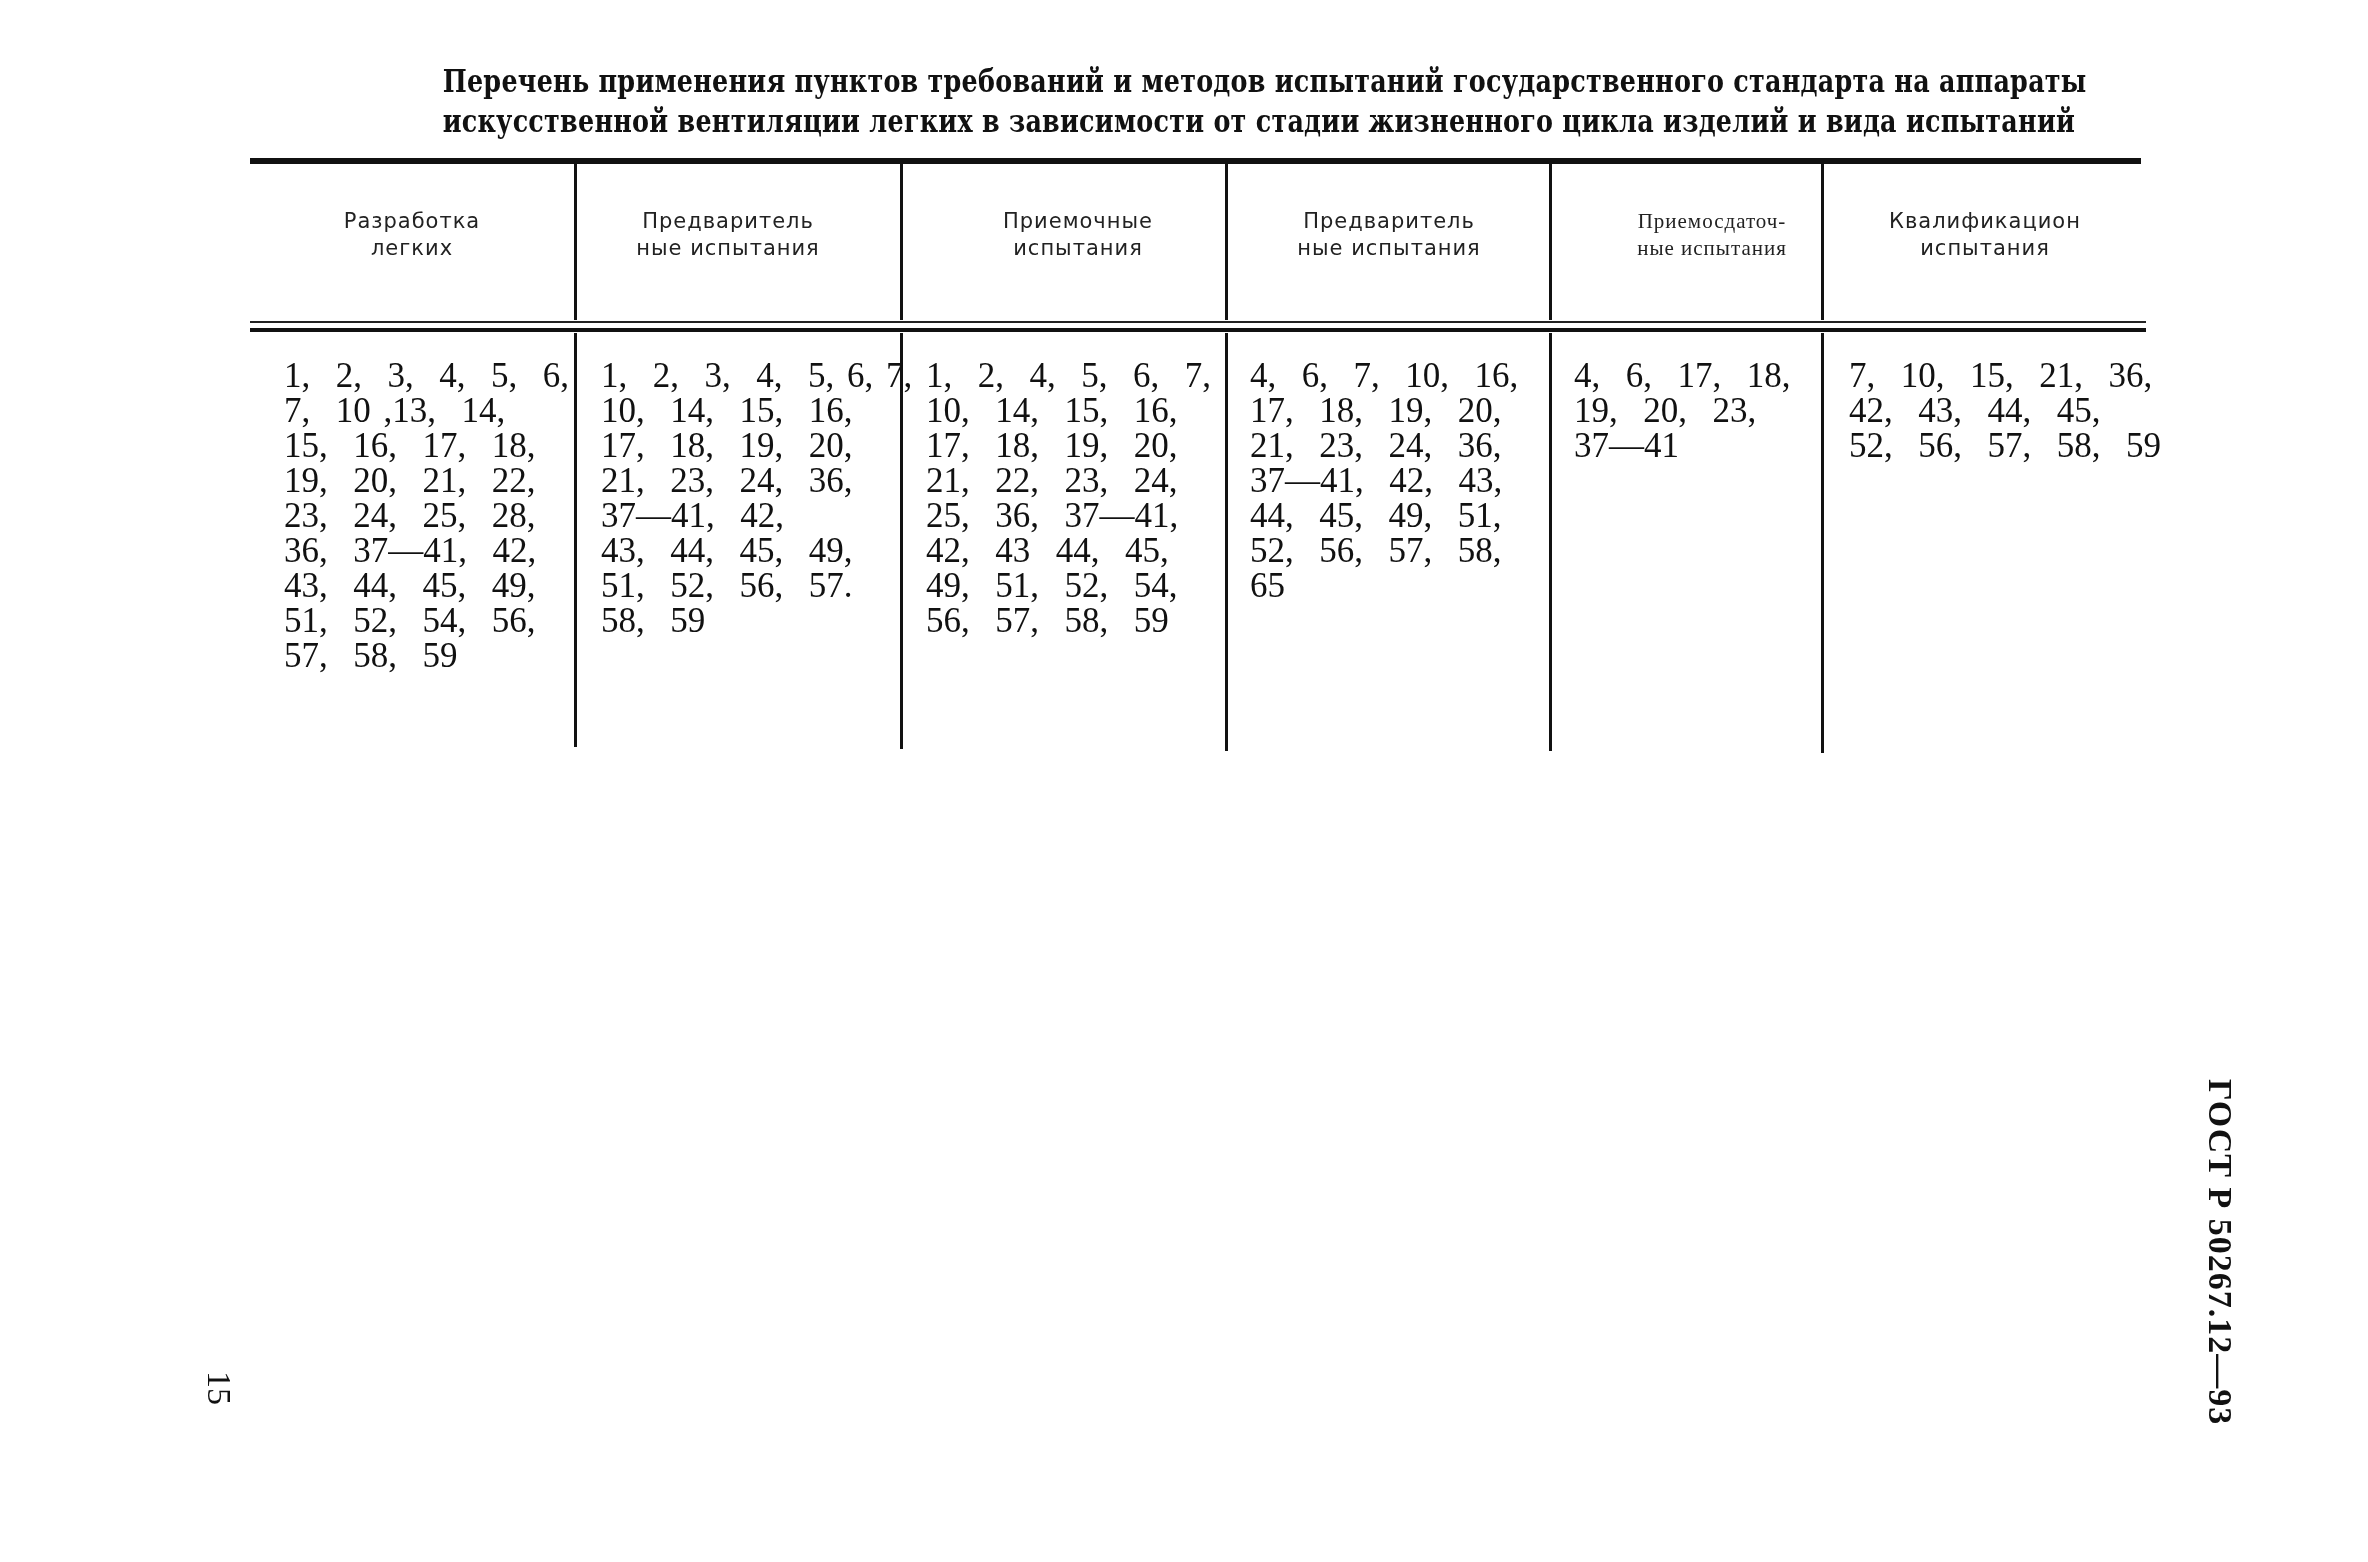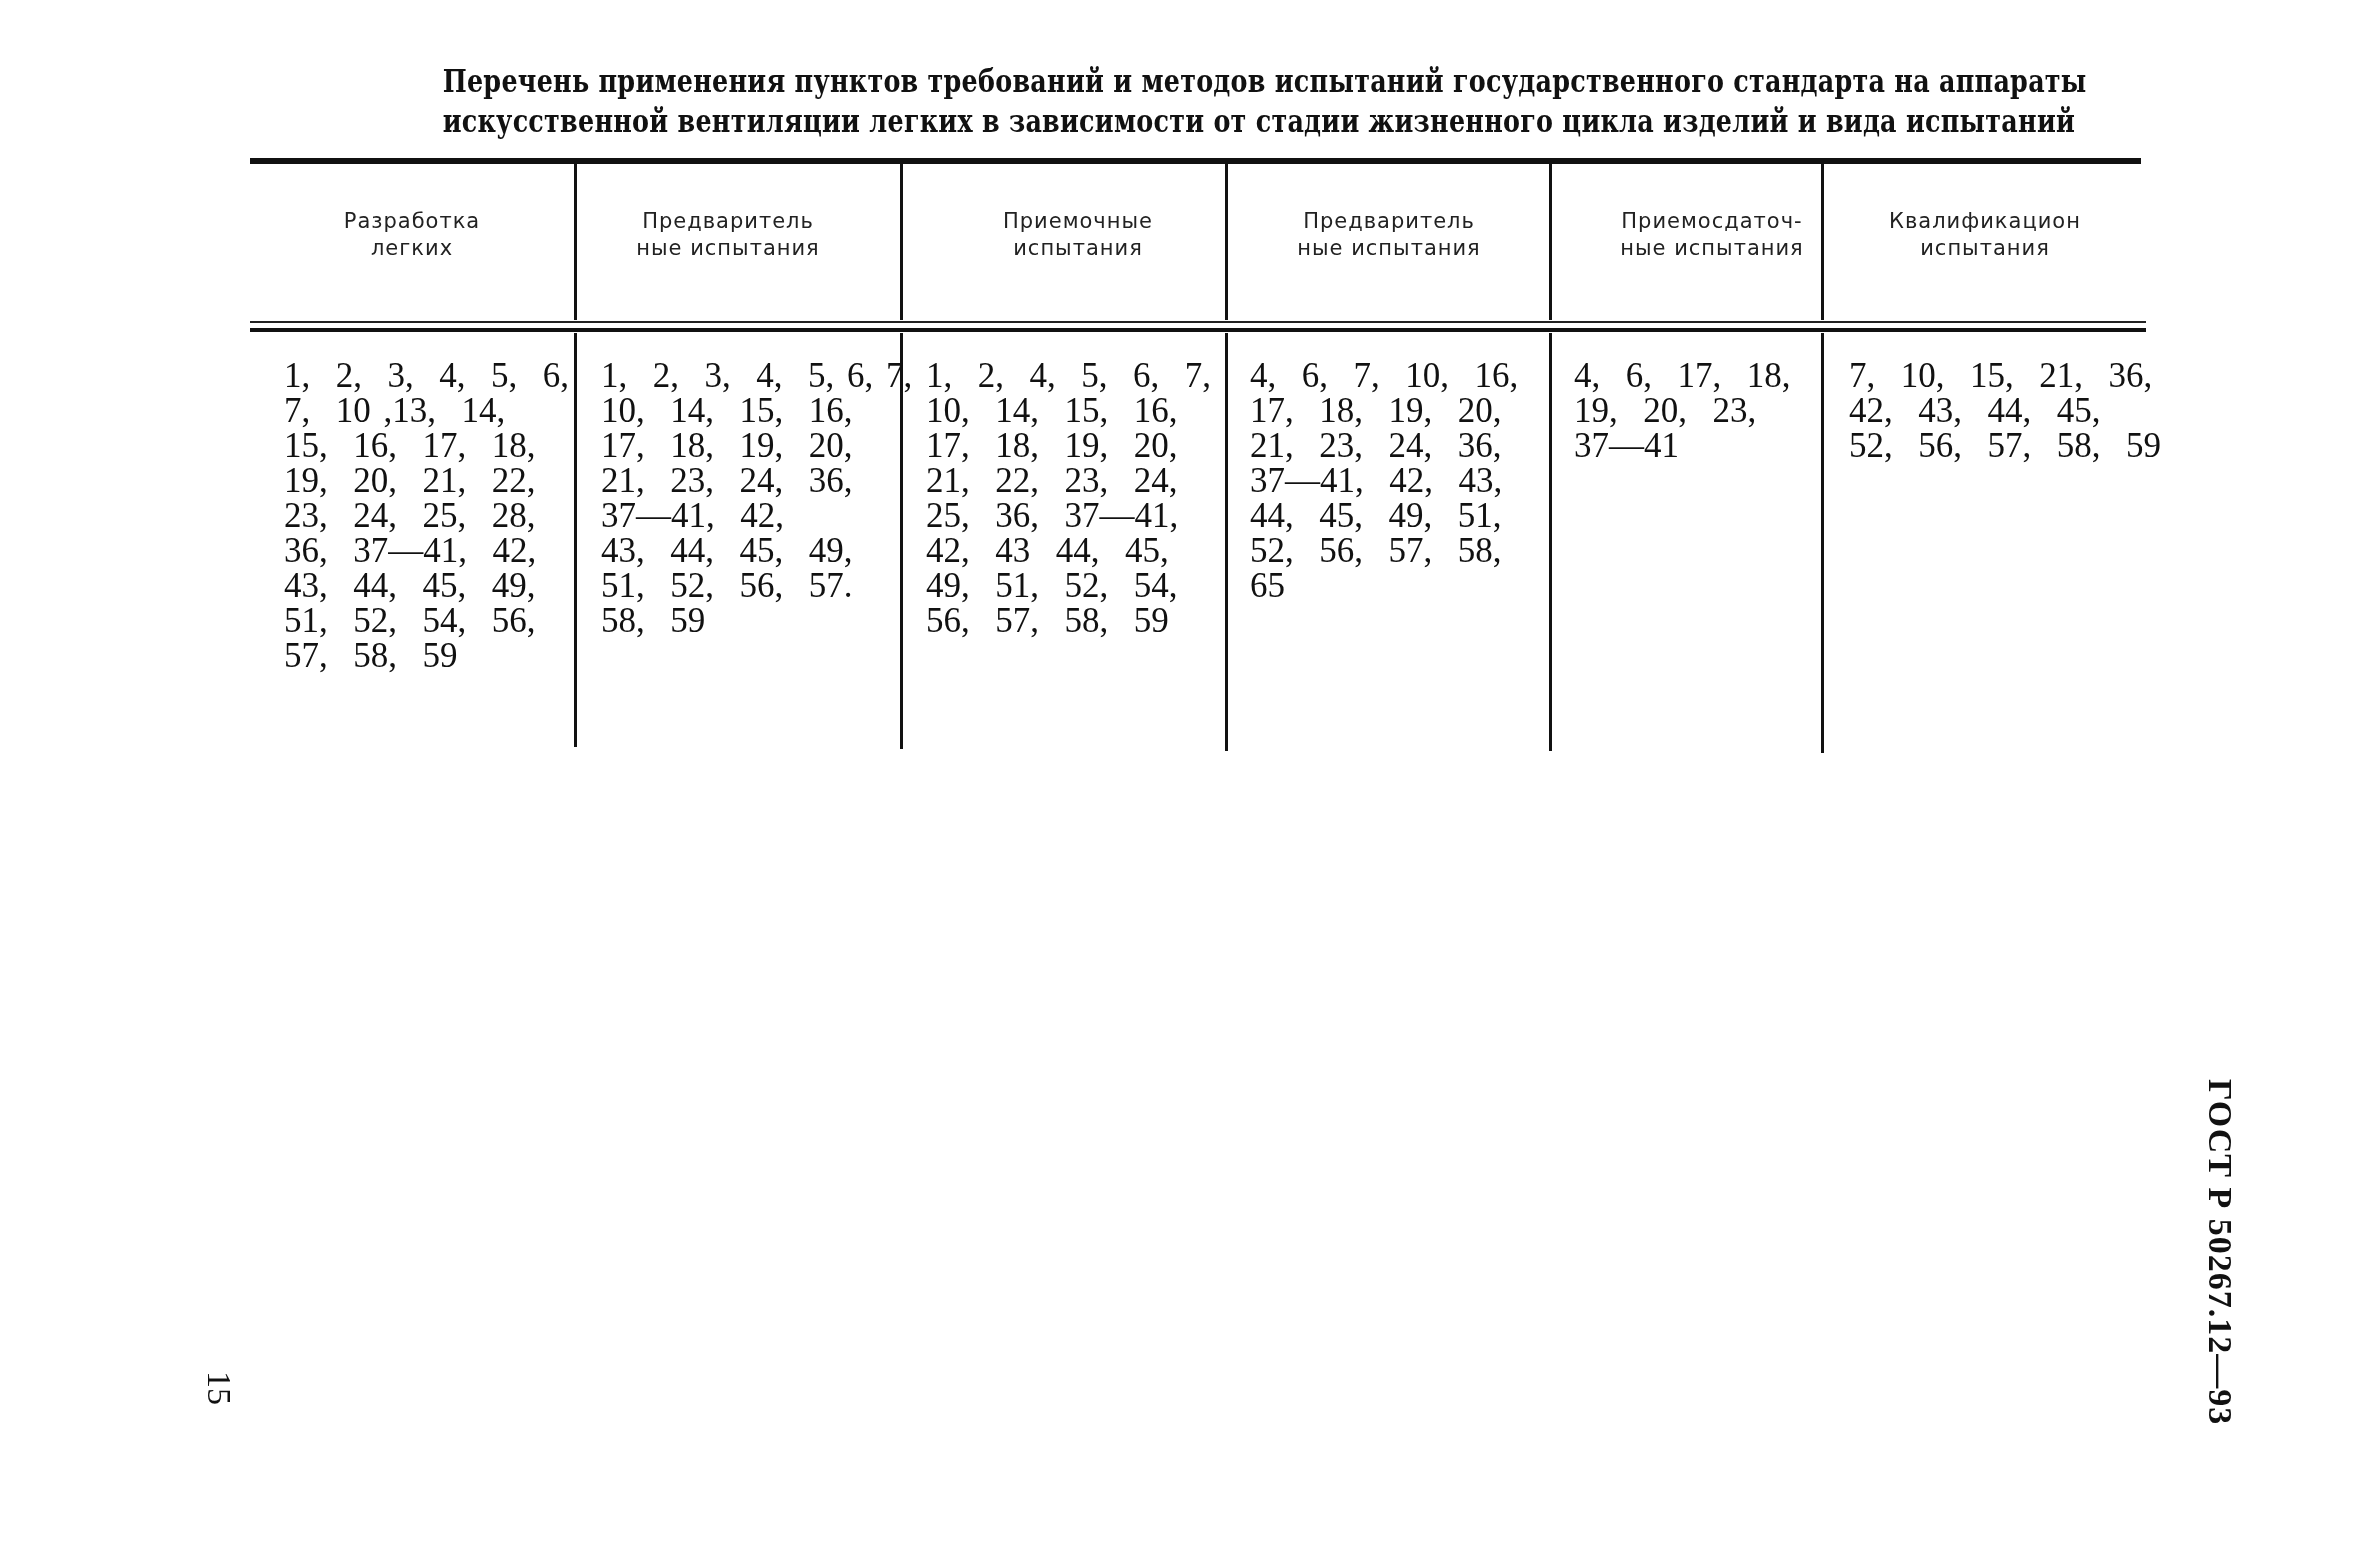--- a/index.html
+++ b/index.html
@@ -72,21 +72,21 @@
   <div>ные испытания</div>
 </div>
 <div class="head-cell" style="left:903px; width:350px;">
   <div>Приемочные</div>
   <div>испытания</div>
 </div>
 <div class="head-cell" style="left:1228px; width:322px;">
   <div>Предваритель</div>
   <div>ные испытания</div>
 </div>
-<div class="head-cell" style="left:1552px; width:320px;">
+<div class="head-cell" style="left:1552px; width:320px;font-family:Liberation Serif, serif;">
   <div>Приемосдаточ-</div>
   <div>ные испытания</div>
 </div>
 <div class="head-cell" style="left:1824px; width:322px;">
   <div>Квалификацион</div>
   <div>испытания</div>
 </div>
 
 <div class="body-cell" style="left:284px;">1,  2,  3,  4,  5,  6,
 7,  10 ,13,  14,

